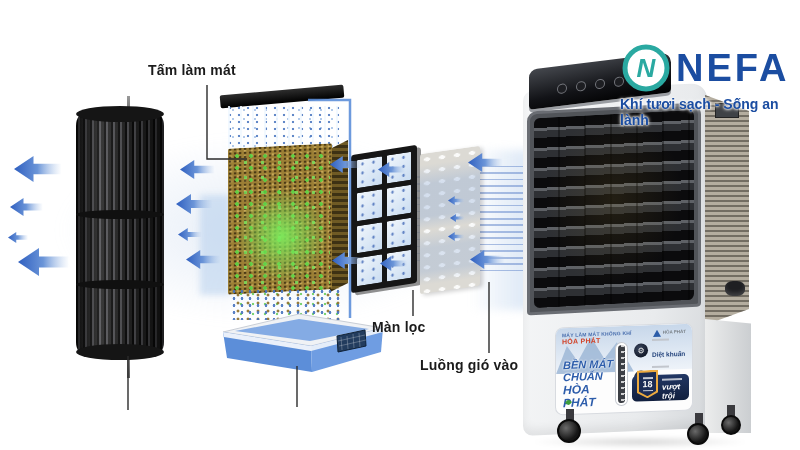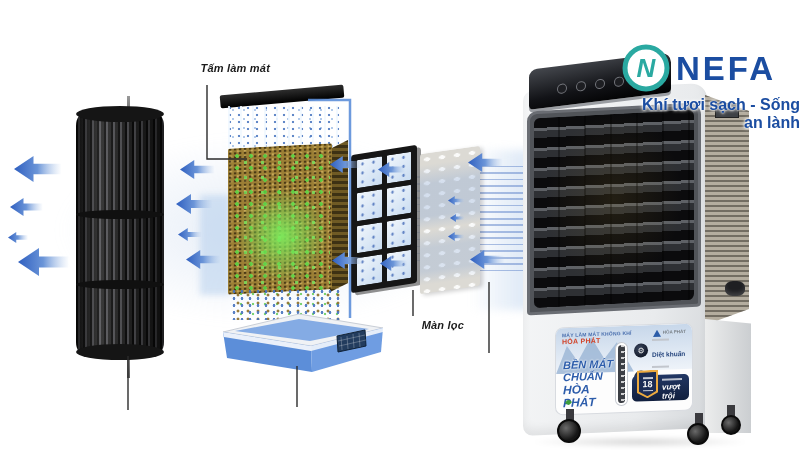--- a/index.html
+++ b/index.html
@@ -72,21 +72,21 @@
     background-size:100% 100%,15px 12px,15px 12px;background-position:0 0,0 0,7px 6px;}
 
   .streaks{left:455px;top:166px;width:92px;height:108px;
     background:repeating-linear-gradient(to bottom, rgba(105,140,205,.55) 0 1.5px, transparent 1.5px 6.5px);
     -webkit-mask:linear-gradient(to right, transparent, #000 25%, #000 82%, transparent);
     mask:linear-gradient(to right, transparent, #000 25%, #000 82%, transparent);}
   .streaks2{left:352px;top:176px;width:70px;height:88px;opacity:.35;
     background:repeating-linear-gradient(to bottom, rgba(105,140,205,.5) 0 1.5px, transparent 1.5px 7px);}
 
   
-  .lbl{color:#1b1b1b;font-weight:bold;font-size:11px;letter-spacing:.2px;text-align:right;z-index:30;font-style:italic;}
+  .lbl{color:#1b1b1b;font-weight:bold;font-size:14px;letter-spacing:.2px;text-align:left;z-index:30;}
 
   
   .cooler{left:519px;top:57px;width:236px;height:394px;z-index:10;}
   .front-body{left:4px;top:30px;width:184px;height:345px;transform:skewY(-2.5deg);
     background:linear-gradient(100deg,#f7f8f9 0%,#e9ebed 70%,#d5d8db 100%);
     border-radius:10px 16px 6px 10px;box-shadow:inset 0 -6px 10px rgba(0,0,0,.07);}
   .top-panel{left:10px;top:4px;width:142px;height:40px;transform:skewY(-7deg);
     background:linear-gradient(175deg,#45484e 0%,#121317 60%,#000 100%);
     border-radius:8px 10px 4px 4px;box-shadow:0 3px 0 #9a9da2;display:flex;gap:9px;
     align-items:center;justify-content:center;padding-top:6px;box-sizing:border-box;}
@@ -148,22 +148,22 @@
     display:flex;flex-direction:column;align-items:center;justify-content:center;color:#fff;}
   .shield-num{font-size:9px;font-weight:800;line-height:1;}
   .shield-bar{width:10px;height:1.5px;background:rgba(255,255,255,.75);margin:1px 0;}
   .ribbon-right{position:absolute;left:30px;top:4px;color:#fff;}
   .ribbon-bar{width:20px;height:2px;background:rgba(255,255,255,.7);margin-bottom:2px;}
   .ribbon-script{font-size:8px;font-style:italic;font-weight:700;}
 
   
   .nefa{left:620px;top:42px;width:180px;z-index:60;}
   .nefa-top{display:flex;align-items:center;gap:4px;}
-  .nefa-brand{font-size:33px;font-weight:800;color:#1b4da1;letter-spacing:3px;line-height:1;}
-  .nefa-tag{margin-top:2px;font-size:16px;font-weight:bold;color:#1b4da1;text-align:right;
+  .nefa-brand{font-size:38px;font-weight:800;color:#1b4da1;letter-spacing:3px;line-height:1;}
+  .nefa-tag{margin-top:2px;font-size:14px;font-weight:bold;color:#1b4da1;text-align:left;
     text-shadow:0 0 2px #fff,0 0 3px #fff,0 0 4px #fff;}
   svg{display:block;}
 </style>
 </head>
 <body>
 
 <div id="stage">
 
   <div class="abs glow1"></div>
   <div class="abs glow2"></div>
@@ -250,20 +250,21 @@
       <polyline points="207,85 207,159 247,159"></polyline>
       <line x1="413" y1="290" x2="413" y2="316"></line>
       <line x1="489" y1="282" x2="489" y2="353"></line>
       <line x1="128" y1="356" x2="128" y2="410"></line>
       <line x1="297" y1="366" x2="297" y2="407"></line>
     </g>
   </svg>
 
   <div class="abs lbl" style="left:148px;top:62px;width:122px;">Tấm làm mát</div>
   <div class="abs lbl" style="left:372px;top:319px;width:92px;">Màn lọc</div>
+  <div class="abs lbl" style="left:420px;top:357px;width:134px;">Luồng gió vào</div>
 
   <div class="abs floor-shadow"></div>
 
   <div class="abs cooler">
     <div class="abs front-body"></div>
     <div class="abs top-panel">
       <span class="pbtn"></span>
       <span class="pbtn"></span>
       <span class="pbtn"></span>
       <span class="pbtn"></span>

